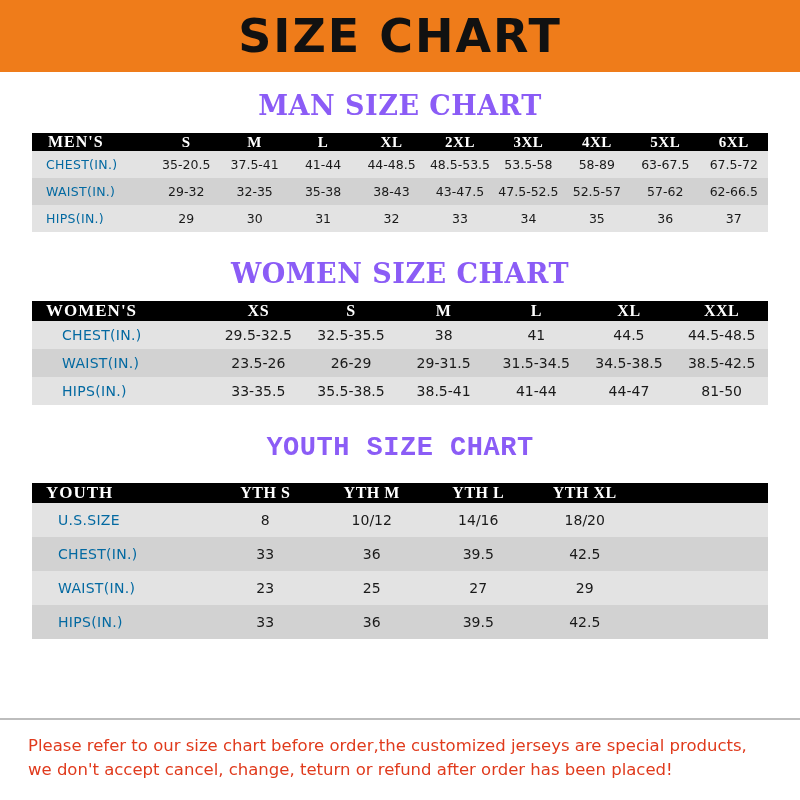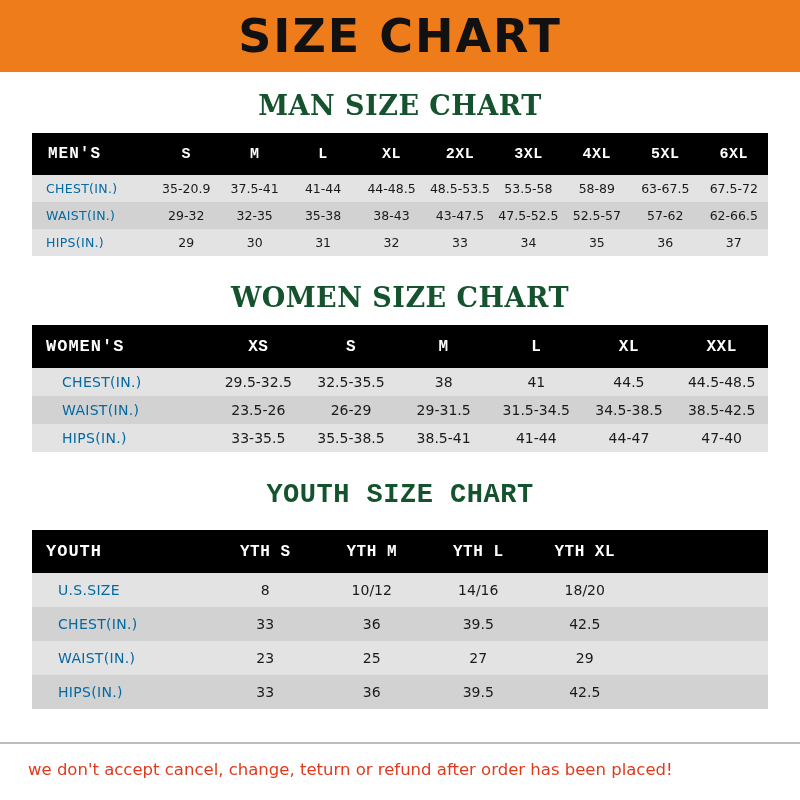--- a/index.html
+++ b/index.html
@@ -41,21 +41,21 @@
     padding: 0 22px;
     display: flex;
     flex-direction: column;
   }
   
   .section-title {
     text-align: center;
     font-family: "DejaVu Serif", serif;
     font-weight: bold;
     font-size: 27px;
-    color: #14532d;
+    color: #8b5cf6;
     letter-spacing: 0.5px;
   }
   .sec1-title { margin: 18px 0 12px; }
   .sec2-title { margin: 26px 0 12px; }
   .sec3-title { margin: 28px 0 13px; font-family: Liberation Mono, monospace; }
 
   
   table {
     width: 100%;
     border-collapse: collapse;
@@ -63,24 +63,24 @@
   }
   table.men { width: 736px; margin: 0 auto; }
   table.women { width: 736px; margin: 0 auto; }
   table.youth { width: 736px; margin: 7px auto; }
 
   tr.head-row {
     background: #000000;
   }
   tr.head-row th {
     color: #ffffff;
-    font-family: Liberation Mono, monospace;
+    font-family: Liberation Serif, serif;
     font-weight: bold;
     font-size: 15px;
-    padding: 12px 2px;
+    padding: 0 2px;
     text-align: center;
     letter-spacing: 0.5px;
   }
   tr.head-row th.rowlabel {
     text-align: left;
     padding-left: 14px;
     font-size: 16px;
     letter-spacing: 1px;
   }
   td {
@@ -149,21 +149,21 @@
         <th>L</th>
         <th>XL</th>
         <th>2XL</th>
         <th>3XL</th>
         <th>4XL</th>
         <th>5XL</th>
         <th>6XL</th>
       </tr>
       <tr class="alt-light">
         <td class="rowlabel">CHEST(IN.)</td>
-        <td>35-20.9</td>
+        <td>35-20.5</td>
         <td>37.5-41</td>
         <td>41-44</td>
         <td>44-48.5</td>
         <td>48.5-53.5</td>
         <td>53.5-58</td>
         <td>58-89</td>
         <td>63-67.5</td>
         <td>67.5-72</td>
       </tr>
       <tr class="alt-dark">
@@ -223,21 +223,21 @@
         <td>34.5-38.5</td>
         <td>38.5-42.5</td>
       </tr>
       <tr class="alt-light">
         <td class="rowlabel">HIPS(IN.)</td>
         <td>33-35.5</td>
         <td>35.5-38.5</td>
         <td>38.5-41</td>
         <td>41-44</td>
         <td>44-47</td>
-        <td>47-40</td>
+        <td>81-50</td>
       </tr>
     </tbody>
       </table>
 
     <div class="section-title sec3-title">YOUTH SIZE CHART</div>
     <table class="youth">
       <tbody>
           <tr class="head-row">
         <th class="rowlabel" style="width:180px">YOUTH</th>
         <th>YTH S</th>
@@ -277,16 +277,17 @@
         <td>39.5</td>
         <td>42.5</td>
         <td></td>
       </tr>
     </tbody>
       </table>
 
   </div>
 
   <div class="footer-note">
+    <div>Please refer to our size chart before order,the customized jerseys are special products,</div>
     <div>we don't accept cancel, change, teturn or refund after order has been placed!</div>
   </div>
 
 </div>
 
 </body></html>

